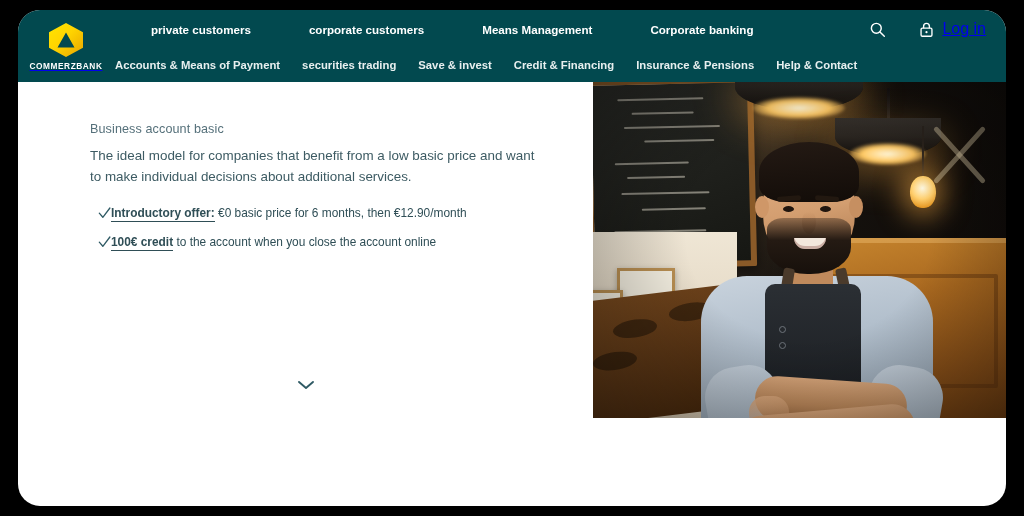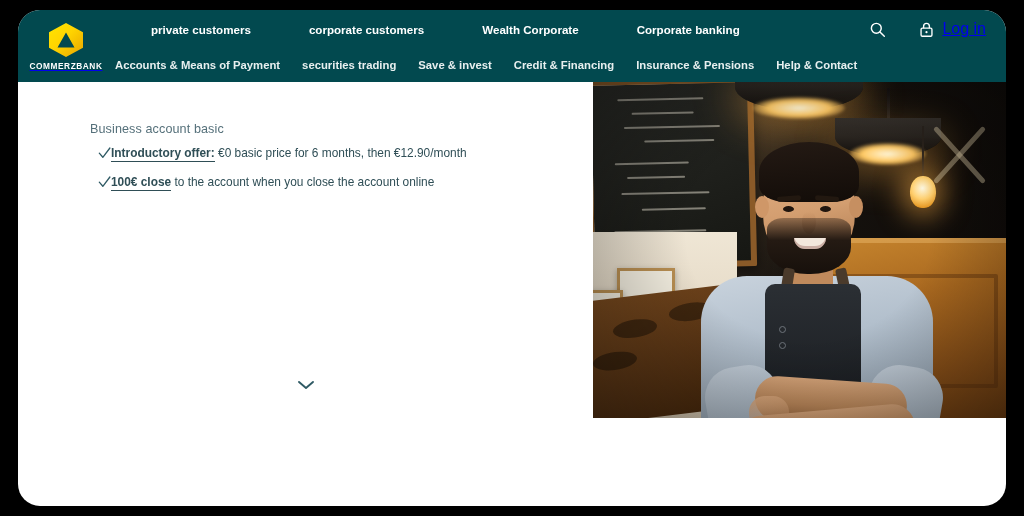--- a/index.html
+++ b/index.html
@@ -374,21 +374,21 @@
           </defs>
           <path d="M20 1 L37 10.2 L37 25.8 L20 35 L3 25.8 L3 10.2 Z
                    M20 10.5 L11.5 25.5 L28.5 25.5 Z" fill="url(#gld)" fill-rule="evenodd"></path>
         </svg>
         <span class="brand-word">COMMERZBANK</span>
       </a>
 
       <nav class="nav-primary">
         <a href="#">private customers</a>
         <a href="#">corporate customers</a>
-        <a href="#">Wealth Corporate</a>
+        <a href="#">Means Management</a>
         <a href="#">Corporate banking</a>
       </nav>
 
       <nav class="nav-secondary">
         <a href="#">Accounts &amp; Means of Payment</a>
         <a href="#">securities trading</a>
         <a href="#">Save &amp; invest</a>
         <a href="#">Credit &amp; Financing</a>
         <a href="#">Insurance &amp; Pensions</a>
         <a href="#">Help &amp; Contact</a>
@@ -407,36 +407,37 @@
           </svg>
           <span>Log in</span>
         </a>
       </div>
     </header>
 
     <section class="hero">
 
       <div class="hero-text">
         <div class="eyebrow">Business account basic</div>
+        <p class="hero-sub">The ideal model for companies that benefit from a low basic price and want to make individual decisions about additional services.</p>
 
         <ul class="bullets">
           <li class="bullet">
             <svg class="check-icon" viewBox="0 0 14 14">
               <path d="M1.4 7.2 L5.2 11.6 L12.8 1.6" fill="none" stroke="#2f5a64" stroke-width="1.4" stroke-linecap="round" stroke-linejoin="round"></path>
             </svg>
             <span class="bullet-text">
               <b>Introductory offer:</b><span> €0 basic price for 6 months, then €12.90/month</span>
             </span>
           </li>
           <li class="bullet">
             <svg class="check-icon" viewBox="0 0 14 14">
               <path d="M1.4 7.2 L5.2 11.6 L12.8 1.6" fill="none" stroke="#2f5a64" stroke-width="1.4" stroke-linecap="round" stroke-linejoin="round"></path>
             </svg>
             <span class="bullet-text">
-              <b>100€ close</b><span> to the account when you close the account online</span>
+              <b>100€ credit</b><span> to the account when you close the account online</span>
             </span>
           </li>
         </ul>
 
 
         <svg class="scroll-cue" viewBox="0 0 18 10">
           <path d="M1.6 1.8 L9 8.2 L16.4 1.8" fill="none" stroke="#2f5a64" stroke-width="2" stroke-linecap="round" stroke-linejoin="round"></path>
         </svg>
       </div>
 

